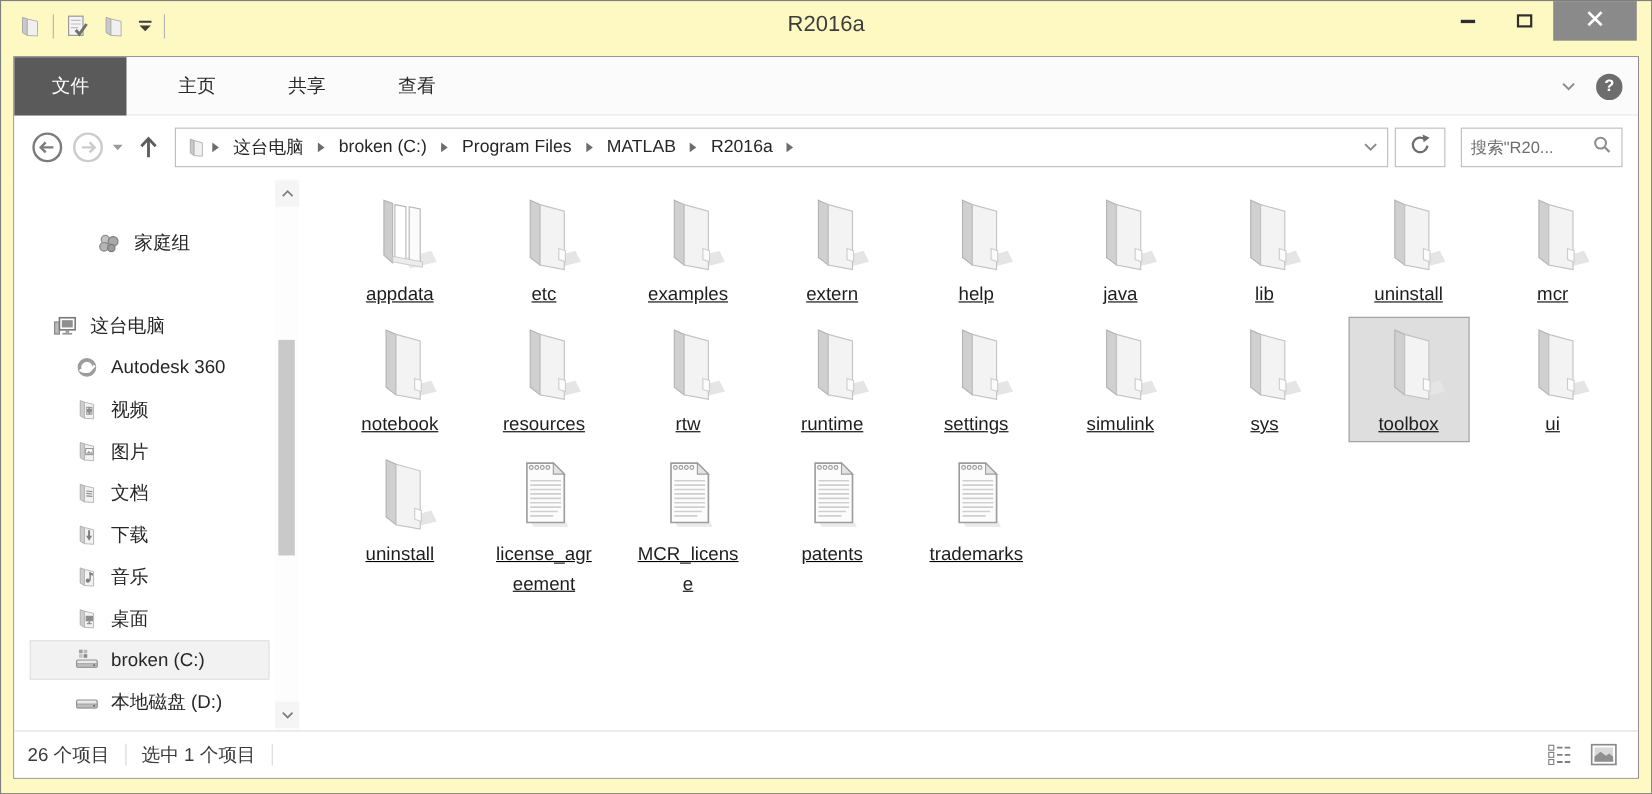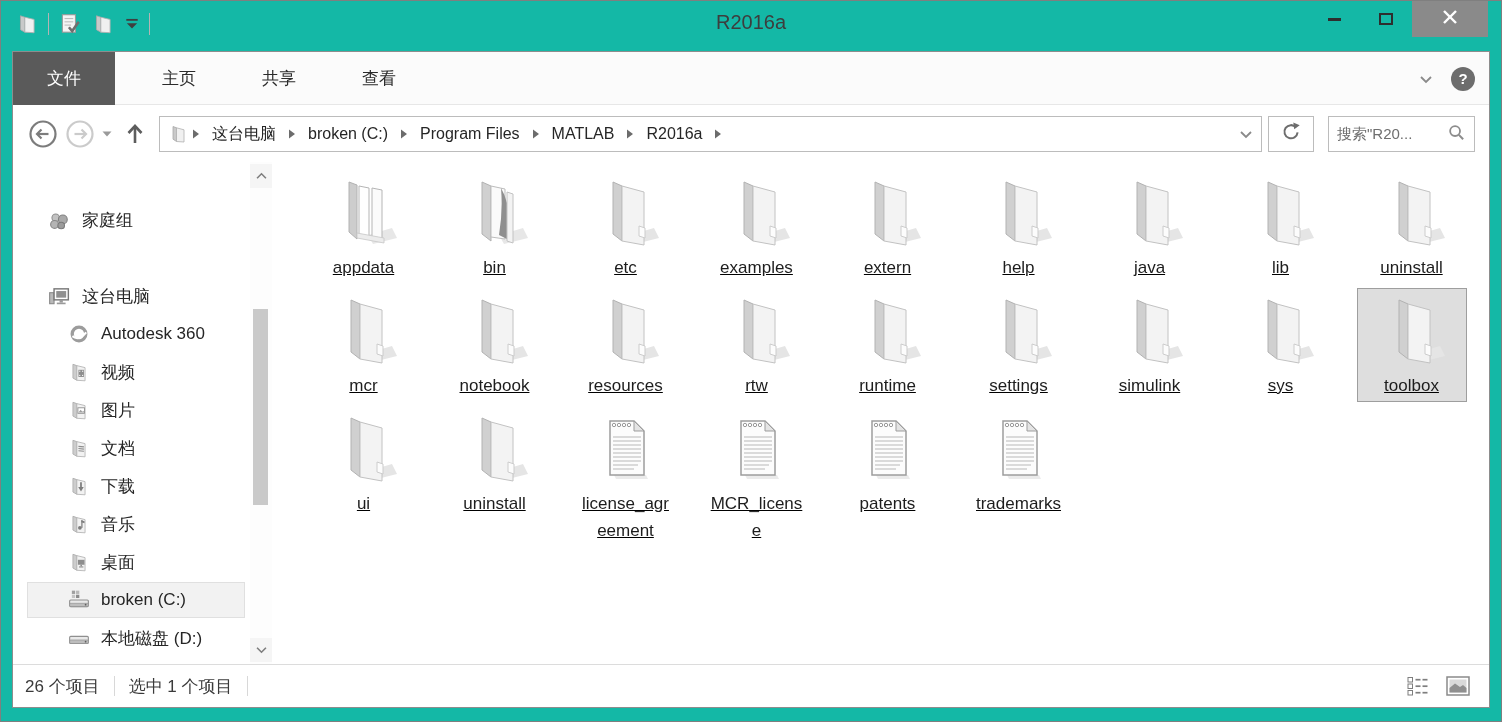--- a/index.html
+++ b/index.html
@@ -1,19 +1,19 @@
 <!DOCTYPE html>
 <html><head>
 <meta charset="utf-8">
 <style>
   * { margin:0; padding:0; box-sizing:border-box; }
   html,body { background:#fff; }
   body { font-family:"Liberation Sans","DejaVu Sans",sans-serif; }
 
-  .window { position:relative; width:1502px; height:722px; background:#14b8a6;
+  .window { position:relative; width:1502px; height:722px; background:#fef9c3;
             border:1px solid #7f7f7f; overflow:hidden; }
 
   
   .titlebar { position:absolute; left:0; top:0; width:100%; height:50px; }
   .qat { position:absolute; left:14px; top:9px; display:flex; align-items:center; gap:9px; height:28px; }
   .qat-btn { width:24px; height:24px; display:flex; align-items:center; justify-content:center; }
   .qat-sep { width:1px; height:22px; background:#b4b4b4; }
   .qat-drop { width:16px; height:14px; display:flex; align-items:center; justify-content:center; }
   .win-title { position:absolute; left:0; top:10px; width:100%; text-align:center;
                font-size:20px; color:#3d3d3d; }
@@ -67,21 +67,21 @@
   .content { position:absolute; left:0; right:0; top:110px; bottom:43px; background:#fff; overflow:hidden; }
 
   
   .sidebar { position:absolute; left:0; top:0; width:237px; height:100%; overflow:hidden; }
   .side-list { padding-top:39px; }
   .side-item { position:relative; height:38px; display:flex; align-items:center; font-size:17px; color:#262626; }
   .side-item .side-icon { position:absolute; left:35px; width:22px; height:22px; }
   .side-item .side-label { position:absolute; left:69px; white-space:nowrap; }
   .side-item.indent .side-icon { left:55px; }
   .side-item.indent .side-label { left:88px;text-align:right; }
-  .side-item.gap-after { margin-bottom:38px; }
+  .side-item.gap-after { margin-bottom:38px;margin-left:40px; }
   .side-item.highlighted::before { content:""; position:absolute; left:14px; right:5px; top:1px; bottom:1px;
         background:#f2f2f2; border:1px solid #e0e0e0; }
   .side-item > * { position:relative; }
   .side-icon svg { width:100%; height:100%; }
 
   
   .side-scroll { position:absolute; left:237px; top:0; width:22px; height:100%; background:#fdfdfd; }
   .scroll-caret { position:absolute; left:0; width:22px; height:24px; display:flex; align-items:center;
                   justify-content:center; background:#f5f5f5; }
   .scroll-caret.up { top:2px; } .scroll-caret.down { bottom:2px; }
@@ -409,32 +409,20 @@
                   <polygon points="35,11 45,13 45,62 35,60" fill="#ffffff" stroke="#b5b5b5" stroke-width="1"></polygon>
                   <polygon points="48,13 58,15 58,64 48,62" fill="#fbfbfb" stroke="#b5b5b5" stroke-width="1"></polygon>
                   <polygon points="33,58 60,63 60,68 33,63" fill="#ececec" stroke="#c6c6c6" stroke-width="0.8"></polygon>
                 </svg></span>
               <div class="tile-label">appdata</div>
             </div>
           </div>
           <div class="tile">
             <div class="sel">
               <span class="tile-icon"><svg viewBox="0 0 80 78">
-                  <polygon points="44,60 68,53 73,63 49,69" fill="#e7e7e7"></polygon>
-                  <polygon points="27,7 36,11 36,66 27,59" fill="#d0d0d0" stroke="#b2b2b2" stroke-width="1"></polygon>
-                  <polygon points="36,11 50,14 50,64 36,62" fill="#fafafa" stroke="#bdbdbd" stroke-width="1"></polygon>
-                  <path d="M46,13 Q58,34 52,64 L44,60 Q48,36 46,13 Z" fill="#8f8f8f"></path>
-                  <polygon points="52,17 58,19 58,68 52,66" fill="#f3f3f3" stroke="#c2c2c2" stroke-width="1"></polygon>
-                </svg></span>
-              <div class="tile-label">bin</div>
-            </div>
-          </div>
-          <div class="tile">
-            <div class="sel">
-              <span class="tile-icon"><svg viewBox="0 0 80 78">
                   <polygon points="44,60 68,53 73,63 49,69" fill="#e5e5e5"></polygon>
                   <polygon points="27,7 36,11 36,66 27,59" fill="#d0d0d0" stroke="#b2b2b2" stroke-width="1"></polygon>
                   <polygon points="36,11 58,17 58,70 36,66" fill="#f3f3f3" stroke="#c2c2c2" stroke-width="1"></polygon>
                   <polygon points="53,51 59,53 59,63 53,61" fill="#fcfcfc" stroke="#cccccc" stroke-width="1"></polygon>
                 </svg></span>
               <div class="tile-label">etc</div>
             </div>
           </div>
           <div class="tile">
             <div class="sel">

